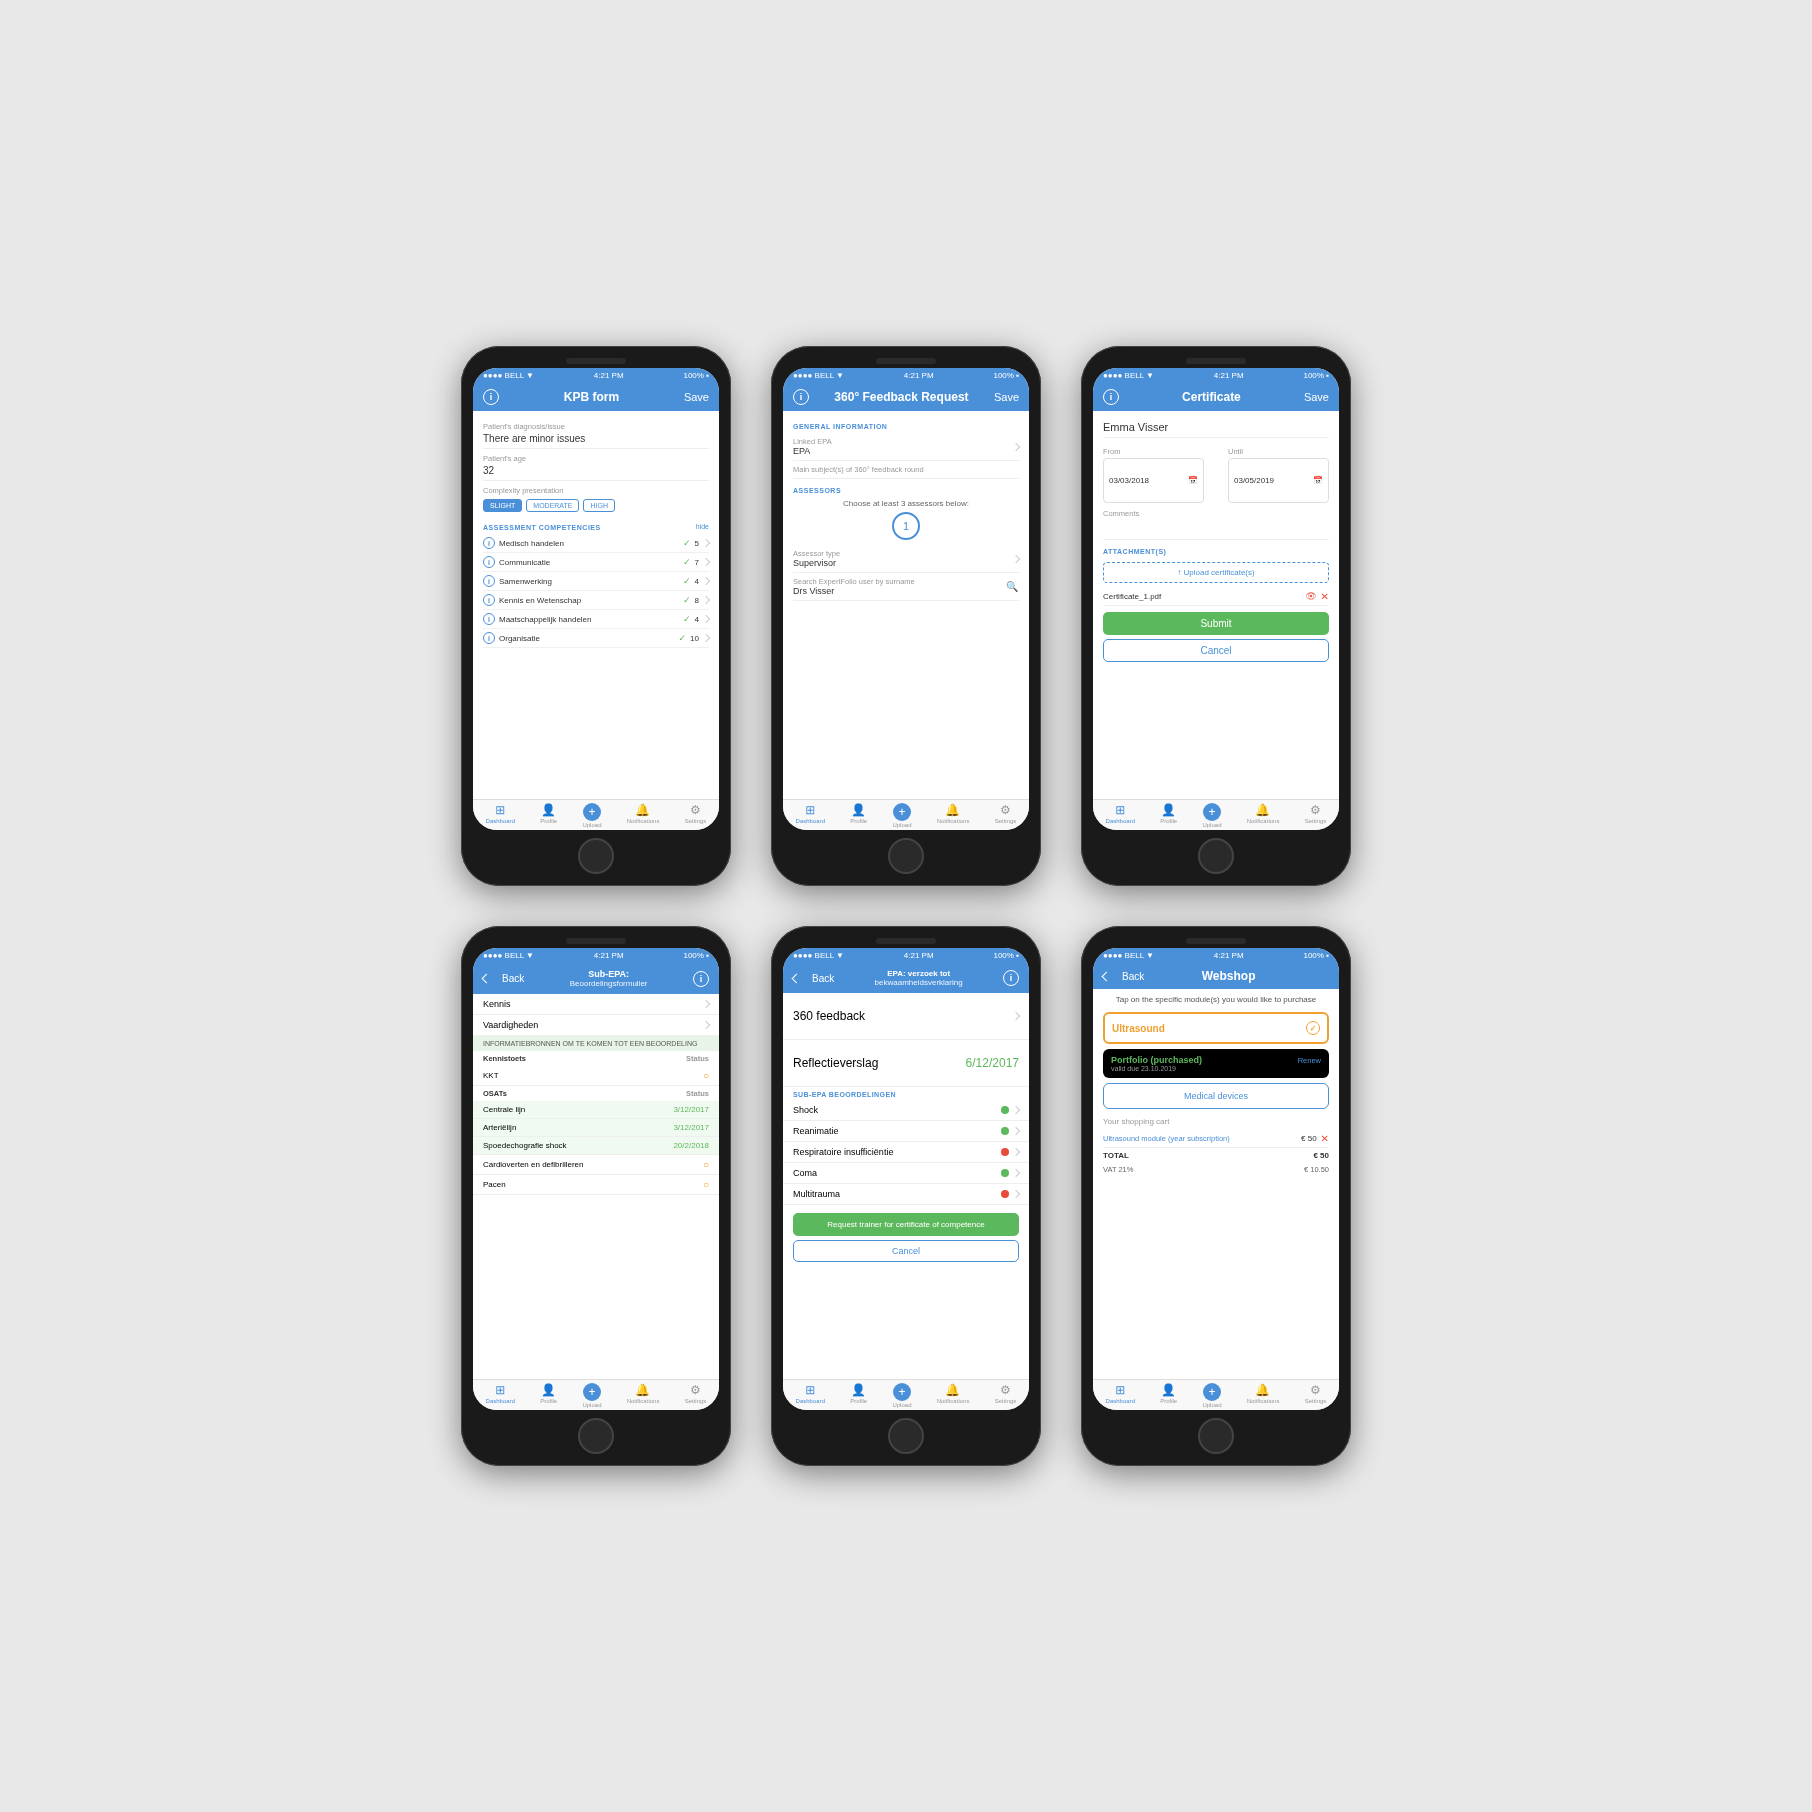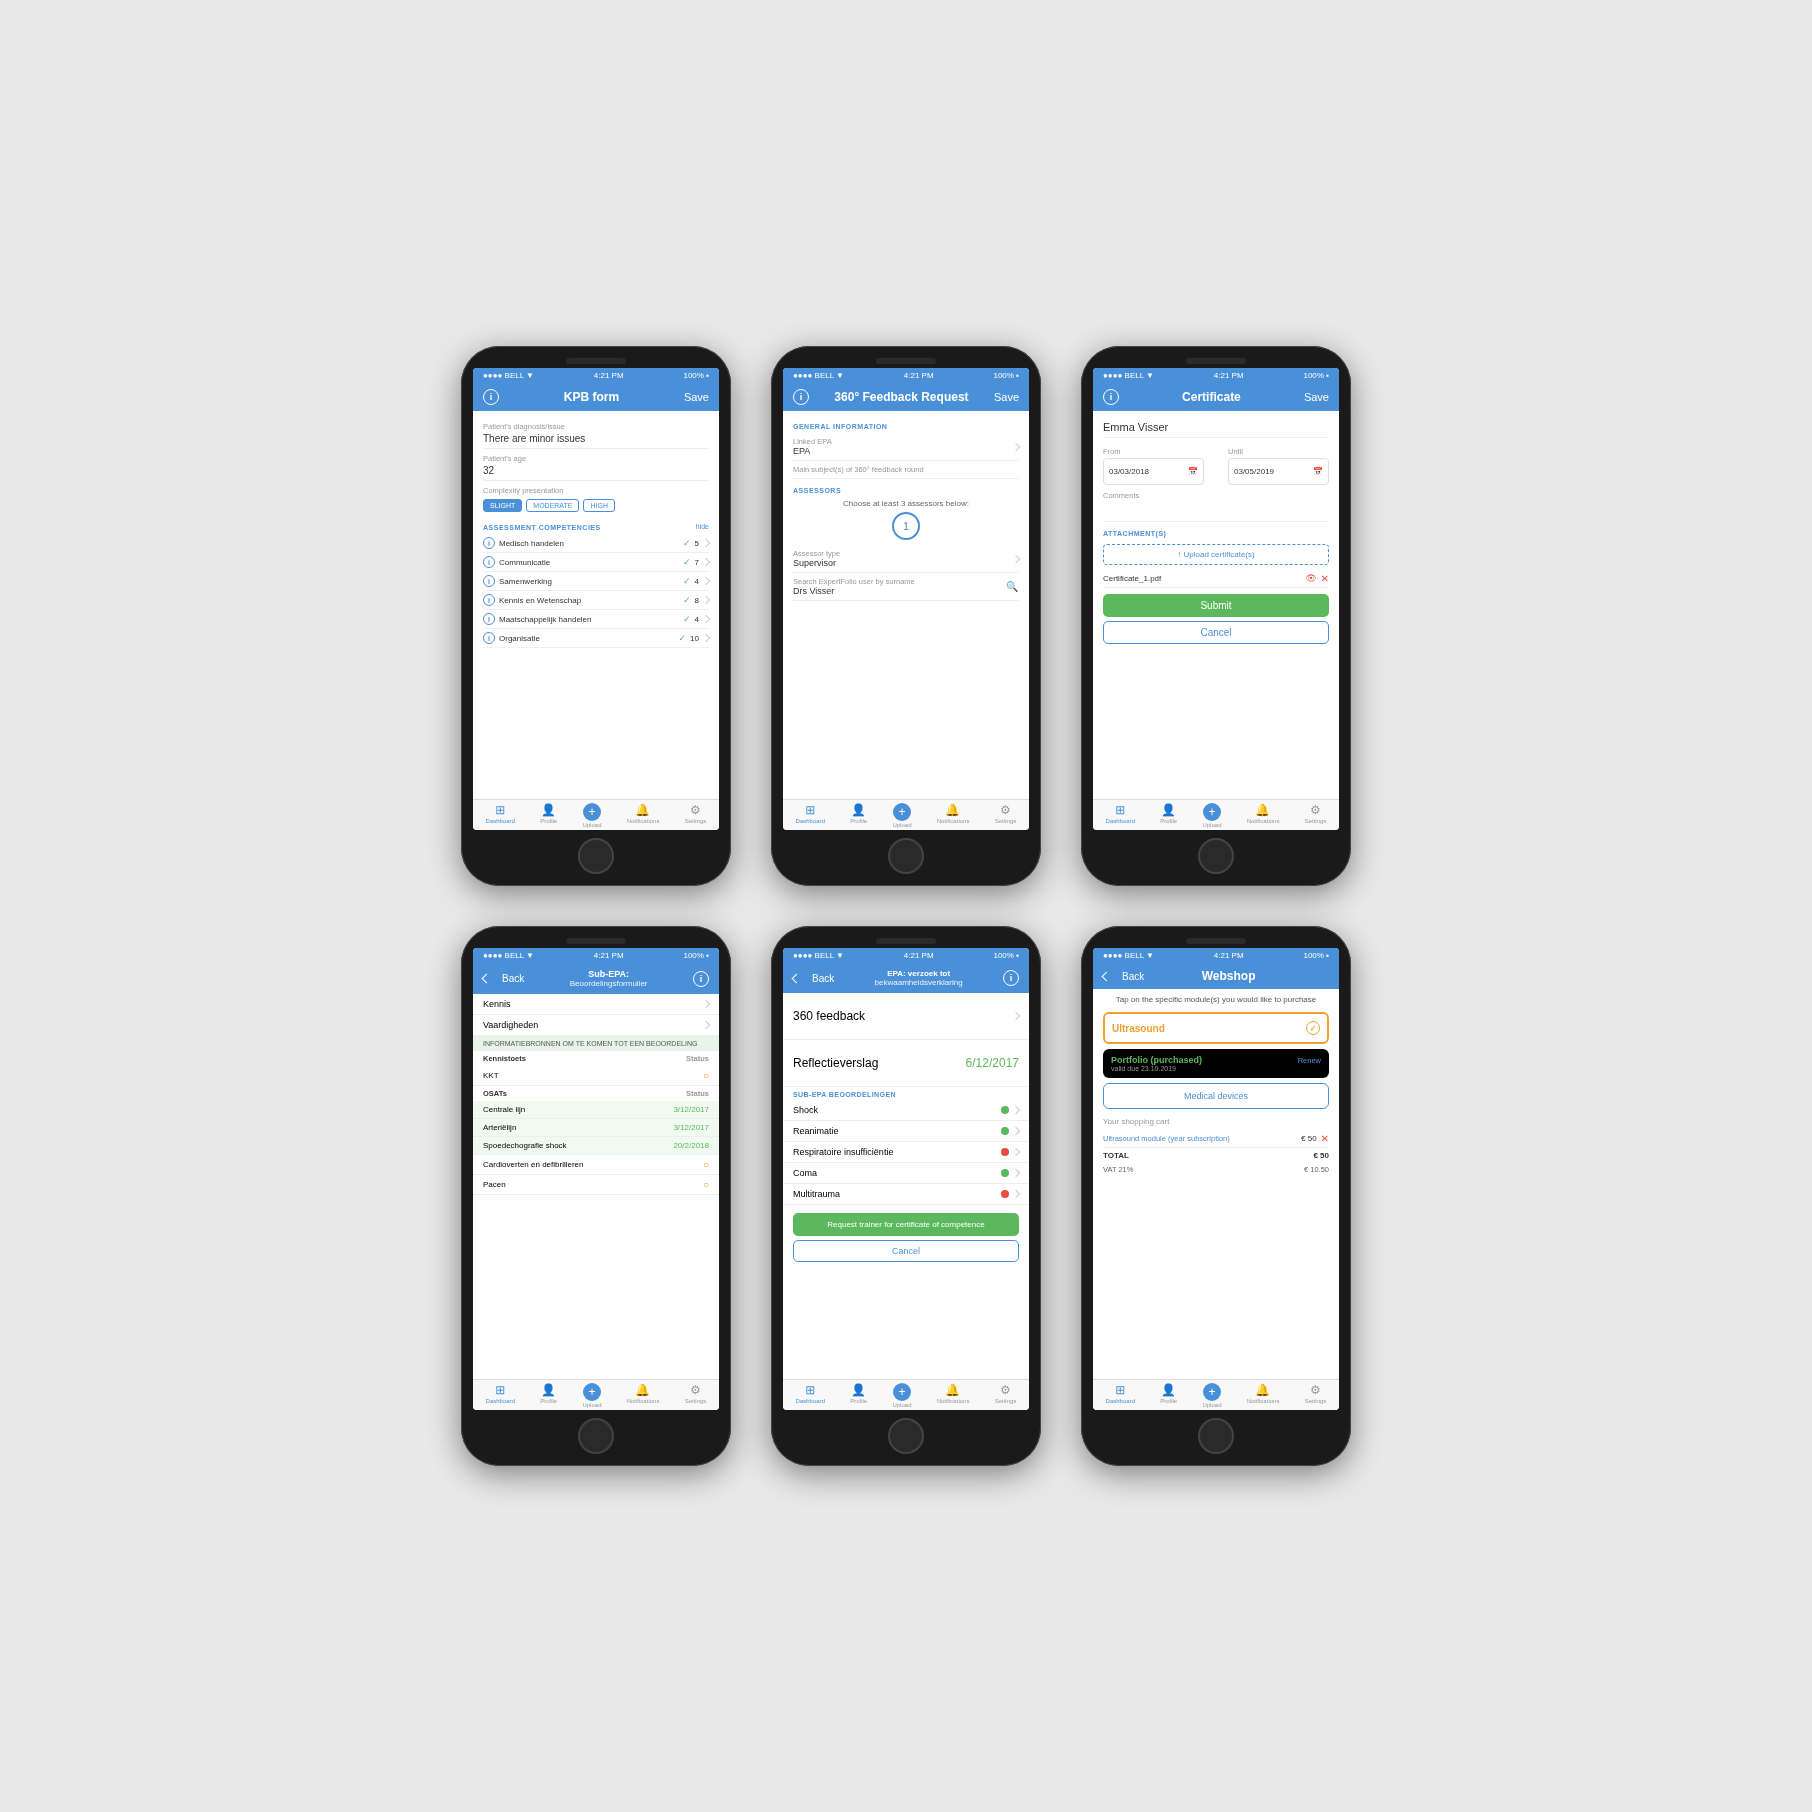--- a/index.html
+++ b/index.html
@@ -41,21 +41,21 @@
     }
     .phone-notch {
       width: 60px;
       height: 6px;
       background: #2a2a2a;
       border-radius: 3px;
     }
     .phone-screen {
       flex: 1;
       background: #fff;
-      border-radius: 4px;
+      border-radius: 24px;
       overflow: hidden;
       display: flex;
       flex-direction: column;
     }
     .phone-home-btn {
       width: 36px;
       height: 36px;
       border-radius: 50%;
       background: #2a2a2a;
       border: 2px solid #444;
@@ -285,21 +285,21 @@
       display: flex;
       gap: 24px;
       margin-top: 4px;
     }
     .date-field {
       flex: 1;
     }
     .date-input {
       border: 1px solid #ddd;
       border-radius: 4px;
-      padding: 8px 5px;
+      padding: 17px 5px;
       font-size: 8px;
       display: flex;
       justify-content: space-between;
       align-items: center;
     }
     .calendar-icon { font-size: 8px; color: #999; }
 
     .attachment-upload {
       border: 1px dashed #4a90d9;
       border-radius: 4px;

